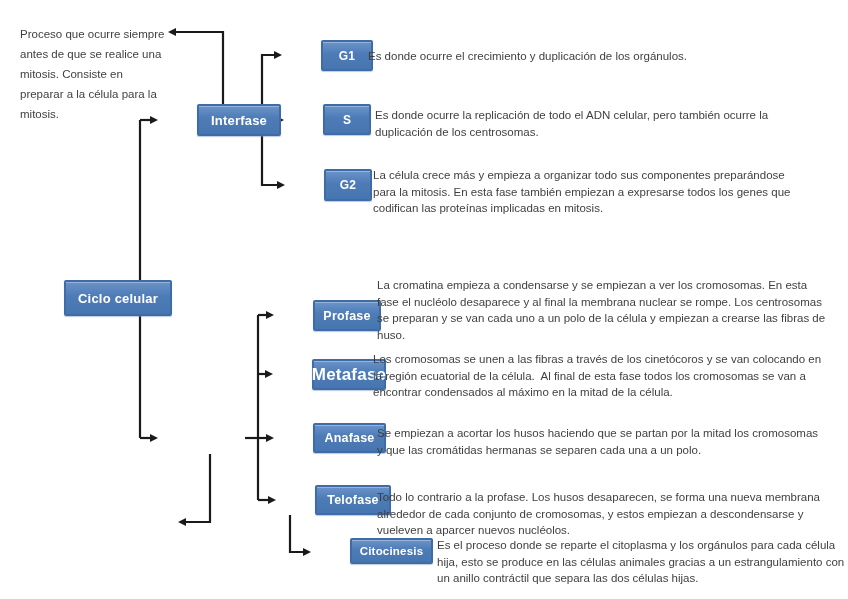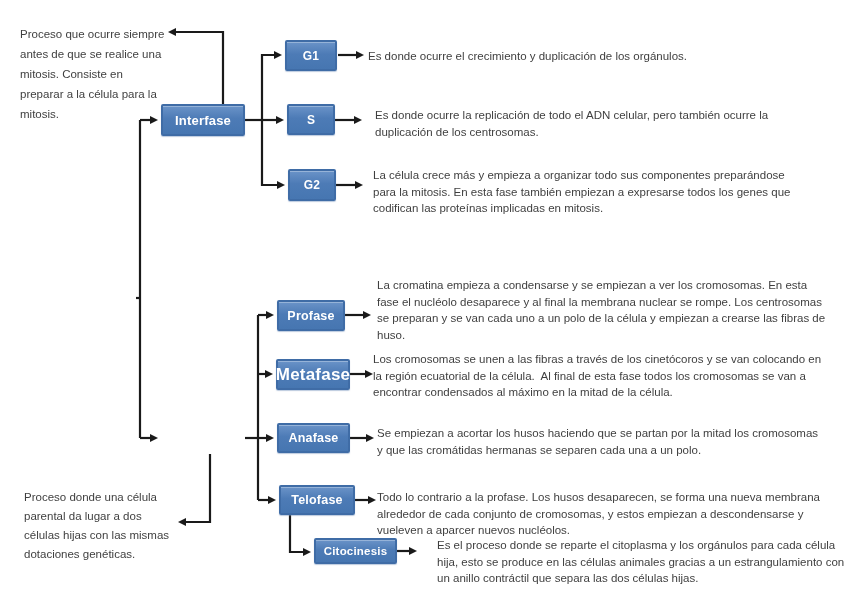--- a/index.html
+++ b/index.html
@@ -6,21 +6,21 @@
   #canvas{
     position:relative;width:848px;height:599px;background:#ffffff;
     font-family:"Liberation Sans","DejaVu Sans",sans-serif;overflow:hidden;
   }
   #wires{position:absolute;left:0;top:0;z-index:1;}
   .node{
     position:absolute;z-index:2;display:flex;align-items:center;justify-content:center;
     background:linear-gradient(180deg,#6a93c8 0%,#4d7bb6 45%,#4676b1 100%);
     border:2px solid #3f6ca6;border-radius:2px;color:#ffffff;font-weight:bold;
     box-shadow:inset 0 1px 0 rgba(255,255,255,.3), 0 1px 1px rgba(120,150,190,.5);
-    box-sizing:border-box;letter-spacing:.2px;
+    box-sizing:border-box;letter-spacing:.2px;margin-left:36px;
   }
   .desc{
     position:absolute;z-index:2;font-size:11.5px;line-height:16.5px;color:#3f3f3f;
     white-space:pre;
   }
   .note{
     position:absolute;z-index:2;font-size:11.5px;color:#3f3f3f;white-space:pre;
   }
   
   #n-ciclo     {left:28px; top:280px;width:108px;height:36px;font-size:13px;}
@@ -85,39 +85,36 @@
       <path d="M335,120 L355,120" marker-end="url(#arr)"></path>
       <path d="M336,185 L356,185" marker-end="url(#arr)"></path>
       <path d="M345,315 L364,315" marker-end="url(#arr)"></path>
       <path d="M350,374 L366,374" marker-end="url(#arr)"></path>
       <path d="M350,438 L367,438" marker-end="url(#arr)"></path>
       <path d="M355,500 L369,500" marker-end="url(#arr)"></path>
       <path d="M397,551 L410,551" marker-end="url(#arr)"></path>
     </g>
   </svg>
 
+  <div class="node" id="n-ciclo">Ciclo celular</div>
   <div class="node" id="n-interfase">Interfase</div>
   <div class="node" id="n-g1">G1</div>
   <div class="node" id="n-s">S</div>
   <div class="node" id="n-g2">G2</div>
   <div class="node" id="n-profase">Profase</div>
   <div class="node" id="n-metafase">Metafase</div>
   <div class="node" id="n-anafase">Anafase</div>
   <div class="node" id="n-telofase">Telofase</div>
   <div class="node" id="n-citocinesis">Citocinesis</div>
 
   <div class="note" id="note-interfase">Proceso que ocurre siempre
 antes de que se realice una
 mitosis. Consiste en
 preparar a la célula para la
 mitosis.</div>
-  <div class="note" id="note-mitosis">Proceso donde una célula
-parental da lugar a dos
-células hijas con las mismas
-dotaciones genéticas.</div>
 
   <div class="desc" id="d-g1">Es donde ocurre el crecimiento y duplicación de los orgánulos.</div>
   <div class="desc" id="d-s">Es donde ocurre la replicación de todo el ADN celular, pero también ocurre la
 duplicación de los centrosomas.</div>
   <div class="desc" id="d-g2">La célula crece más y empieza a organizar todo sus componentes preparándose
 para la mitosis. En esta fase también empiezan a expresarse todos los genes que
 codifican las proteínas implicadas en mitosis.</div>
   <div class="desc" id="d-profase">La cromatina empieza a condensarse y se empiezan a ver los cromosomas. En esta
 fase el nucléolo desaparece y al final la membrana nuclear se rompe. Los centrosomas
 se preparan y se van cada uno a un polo de la célula y empiezan a crearse las fibras de

